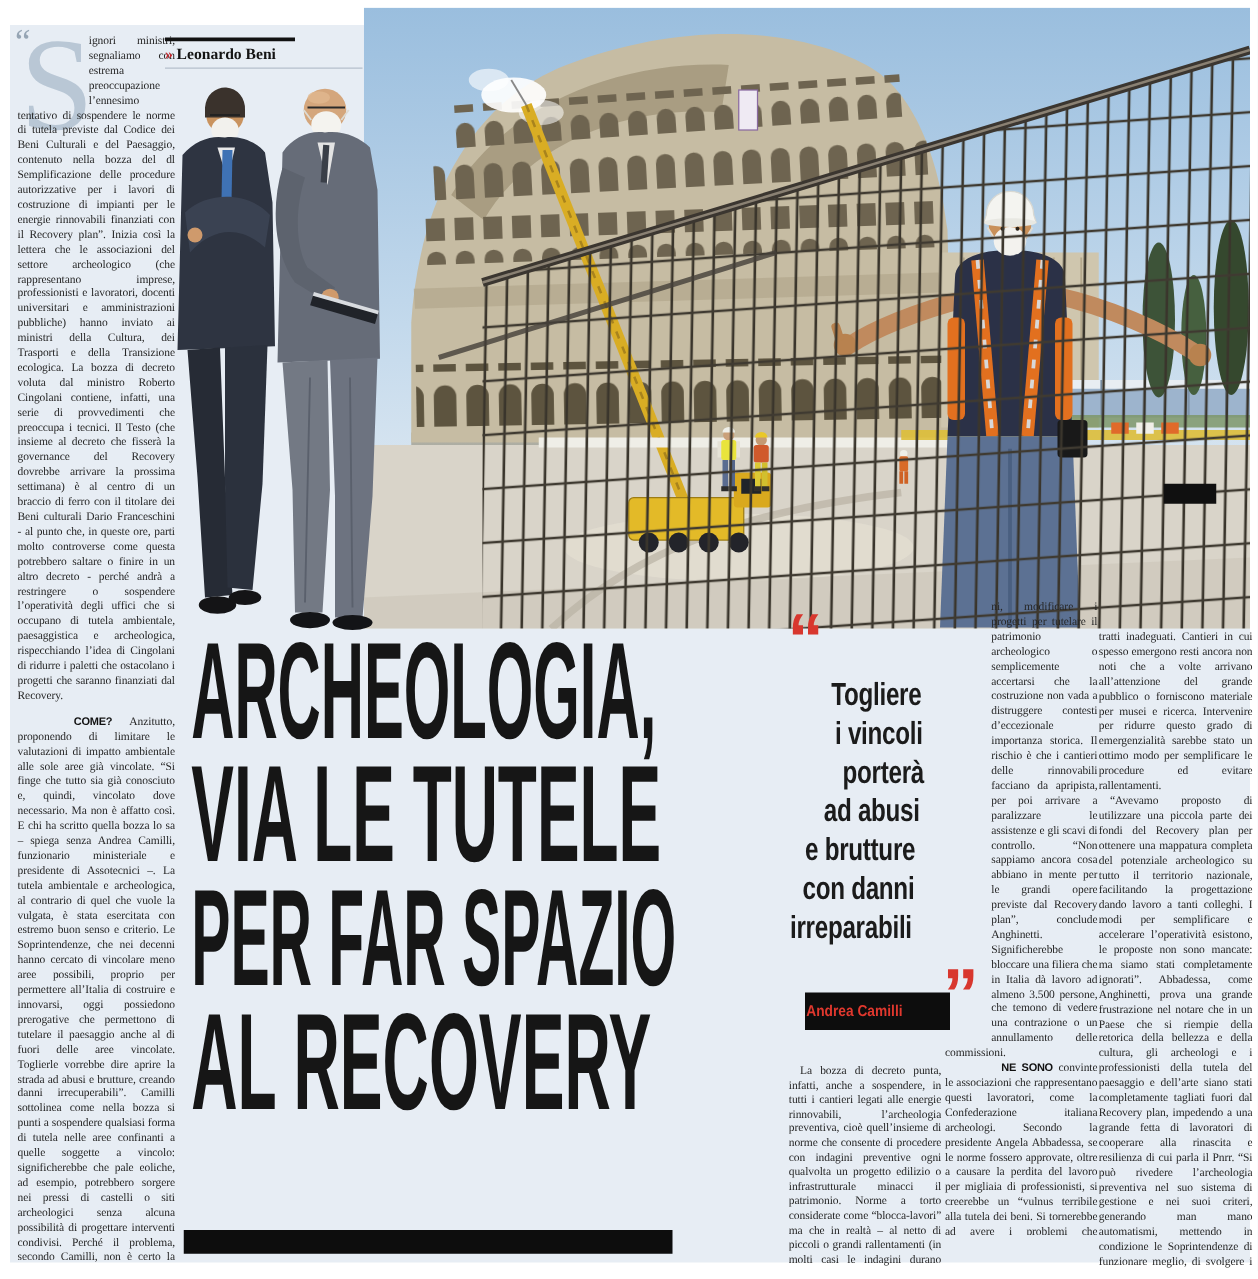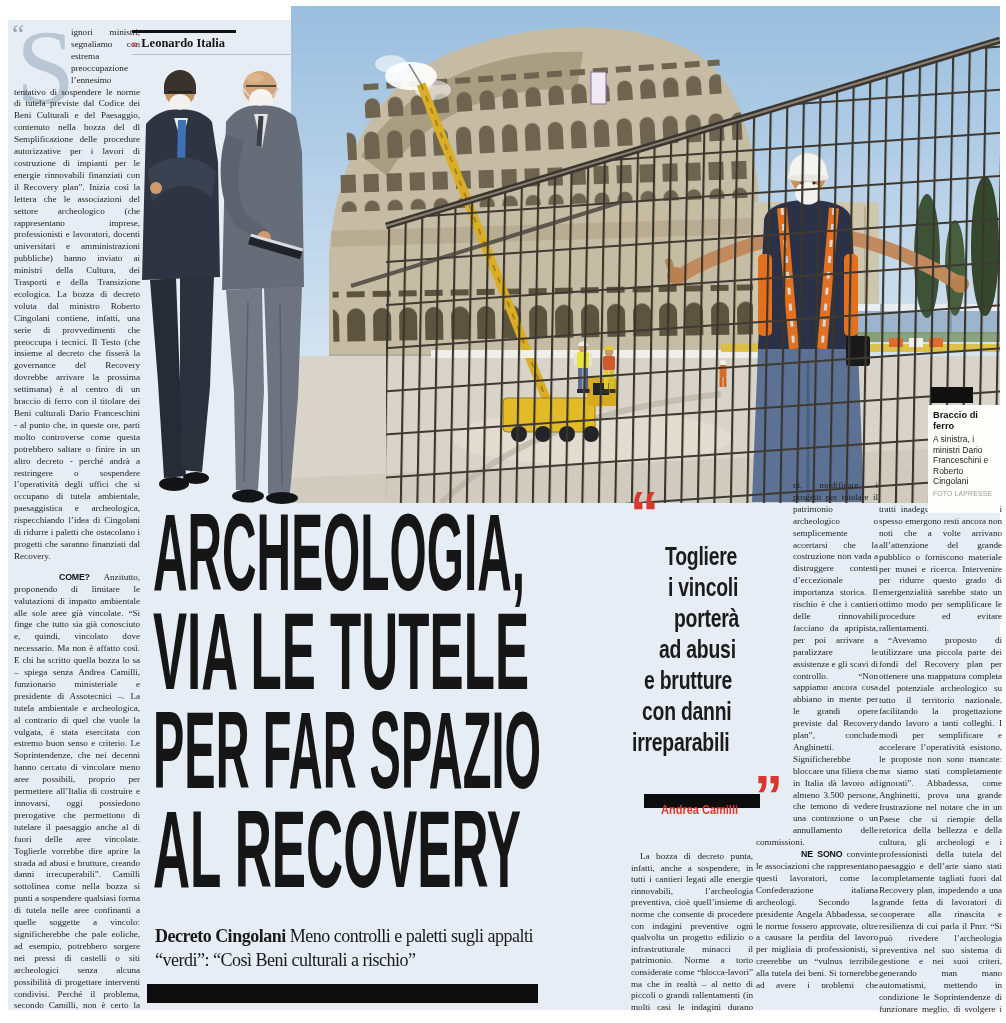--- a/index.html
+++ b/index.html
@@ -56,22 +56,22 @@
   .black-bar{position:absolute;left:147px;top:984px;width:391px;height:19px;background:#0d0d0d;z-index:2;}
 
   
   .pq{position:absolute;left:630px;top:486px;width:130px;z-index:2;}
   .pq-open{font-family:"Liberation Sans",sans-serif;font-weight:700;font-size:58px;line-height:52px;
            color:#d8372e;height:56px;}
   .pq-line{height:31px;text-align:right;}
   .pq-line span{display:inline-block;transform:scaleX(.76);transform-origin:left;
                 font-family:"Liberation Sans",sans-serif;font-weight:700;font-size:25.5px;color:#1b1b1b;
                 white-space:nowrap;letter-spacing:-0.3px;}
-  .pq-bar{position:absolute;left:644px;top:794px;width:116px;height:14px;background:#0d0d0d;z-index:2;
-          line-height:30px;padding-left:17px;box-sizing:border-box;}
+  .pq-bar{position:absolute;left:644px;top:794px;width:116px;height:30px;background:#0d0d0d;z-index:2;
+          line-height:30px;padding-left:1px;box-sizing:border-box;}
   .pq-bar span{display:inline-block;transform:scaleX(.88);transform-origin:left;
                font-family:"Liberation Sans",sans-serif;font-weight:700;font-size:12.5px;color:#e0382e;}
   .pq-close{position:absolute;left:754px;top:762px;z-index:2;font-family:"Liberation Sans",sans-serif;
             font-weight:700;font-size:58px;color:#d8372e;}
 </style>
 </head>
 <body>
 
 <div class="page">
   <div class="panel"></div>
@@ -256,30 +256,25 @@
         <polygon points="104,238 140,236 142,340 136,438 114,438 112,340" fill="#737984"></polygon>
         <polygon points="142,236 180,234 176,345 168,442 146,442 146,345" fill="#6d7380"></polygon>
         <path d="M126 250 L122 430 M158 250 L160 434" stroke="#5a606c" stroke-width="1.5"></path>
         <ellipse cx="126" cy="444" rx="16" ry="6.5" fill="#131417"></ellipse>
         <ellipse cx="160" cy="446" rx="16" ry="6" fill="#131417"></ellipse>
       </g>
     </svg>
   </div>
 
   <div class="caption-bar"></div>
-  <div class="caption-box">
-    <div class="caption-title">Braccio di ferro</div>
-    <div class="caption-body">A sinistra, i ministri Dario Franceschini e Roberto Cingolani</div>
-    <div class="caption-credit">FOTO LAPRESSE</div>
-  </div>
 
   <div class="byline">
     <div class="rule1"></div>
     <div class="byline-text">
-      <span class="byline-mark">»</span><span>Leonardo Italia</span>
+      <span class="byline-mark">»</span><span>Leonardo Beni</span>
     </div>
     <div class="rule2"></div>
   </div>
 
   <div class="pg-quote">“</div>
 
   <div class="bodycol col1">
     <p>
       <span class="dropfloat">
           <span class="dropS">S</span>
@@ -290,23 +285,20 @@
     </p>
   </div>
 
   <svg class="headline-svg" viewBox="0 0 402 406">
     <text x="4" y="90" textLength="372" lengthAdjust="spacingAndGlyphs">ARCHEOLOGIA,</text>
     <text x="4" y="189" textLength="376" lengthAdjust="spacingAndGlyphs">VIA LE TUTELE</text>
     <text x="4" y="288" textLength="388" lengthAdjust="spacingAndGlyphs">PER FAR SPAZIO</text>
     <text x="4" y="387" textLength="368" lengthAdjust="spacingAndGlyphs">AL RECOVERY</text>
   </svg>
 
-  <div class="deck">
-    <b>Decreto Cingolani</b><span> Meno controlli e paletti sugli appalti “verdi”: “Così Beni culturali a rischio”</span>
-  </div>
   <div class="black-bar"></div>
 
   <div class="pq">
     <div class="pq-open">“</div>
     <div class="pq-line"><span>Togliere</span></div>
     <div class="pq-line"><span>i vincoli</span></div>
     <div class="pq-line"><span>porterà</span></div>
     <div class="pq-line"><span>ad abusi</span></div>
     <div class="pq-line"><span>e brutture</span></div>
     <div class="pq-line"><span>con danni</span></div>

